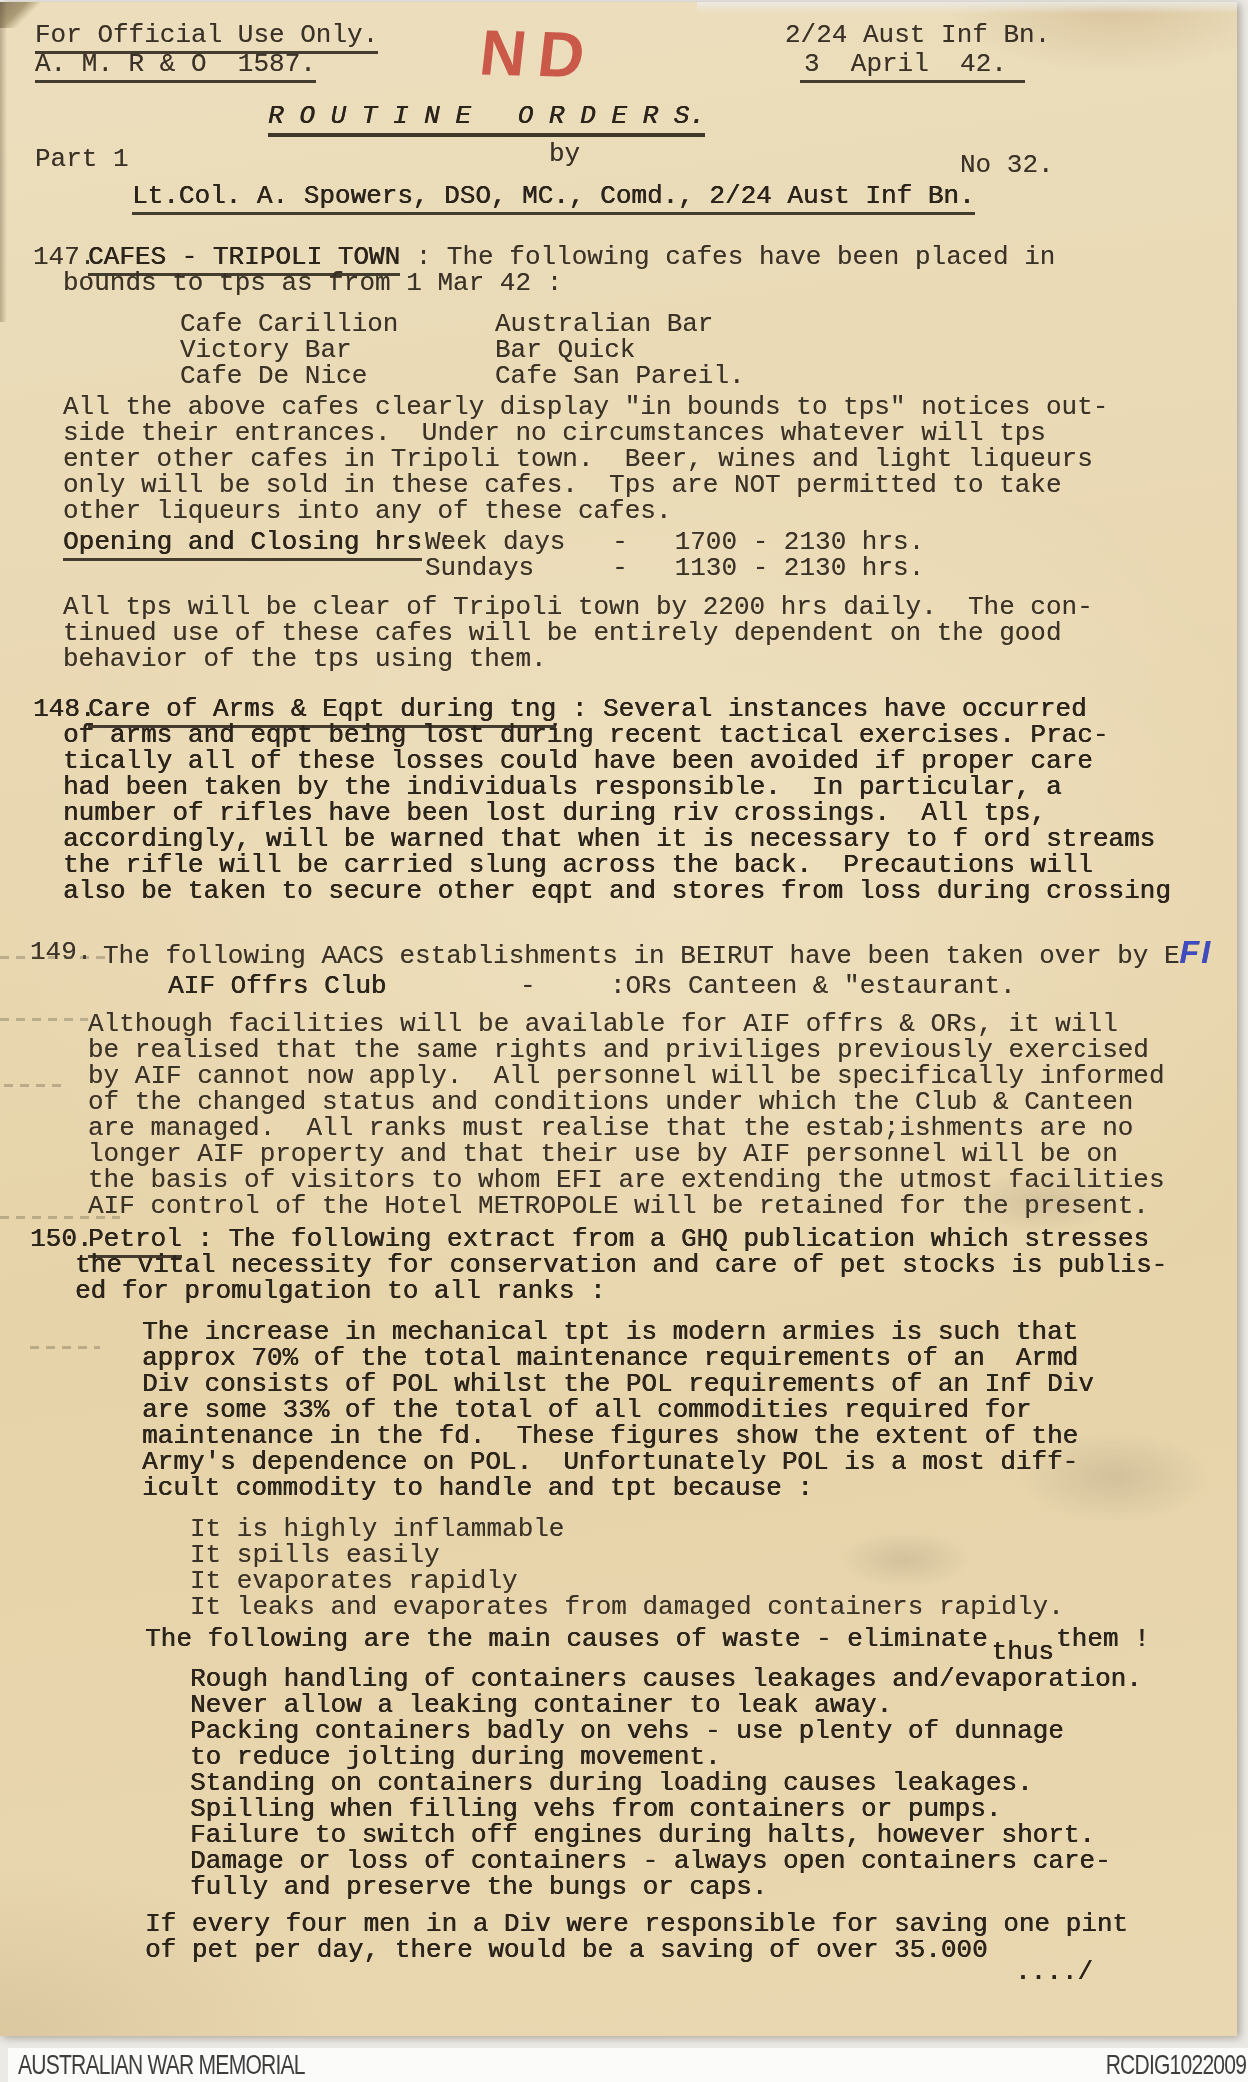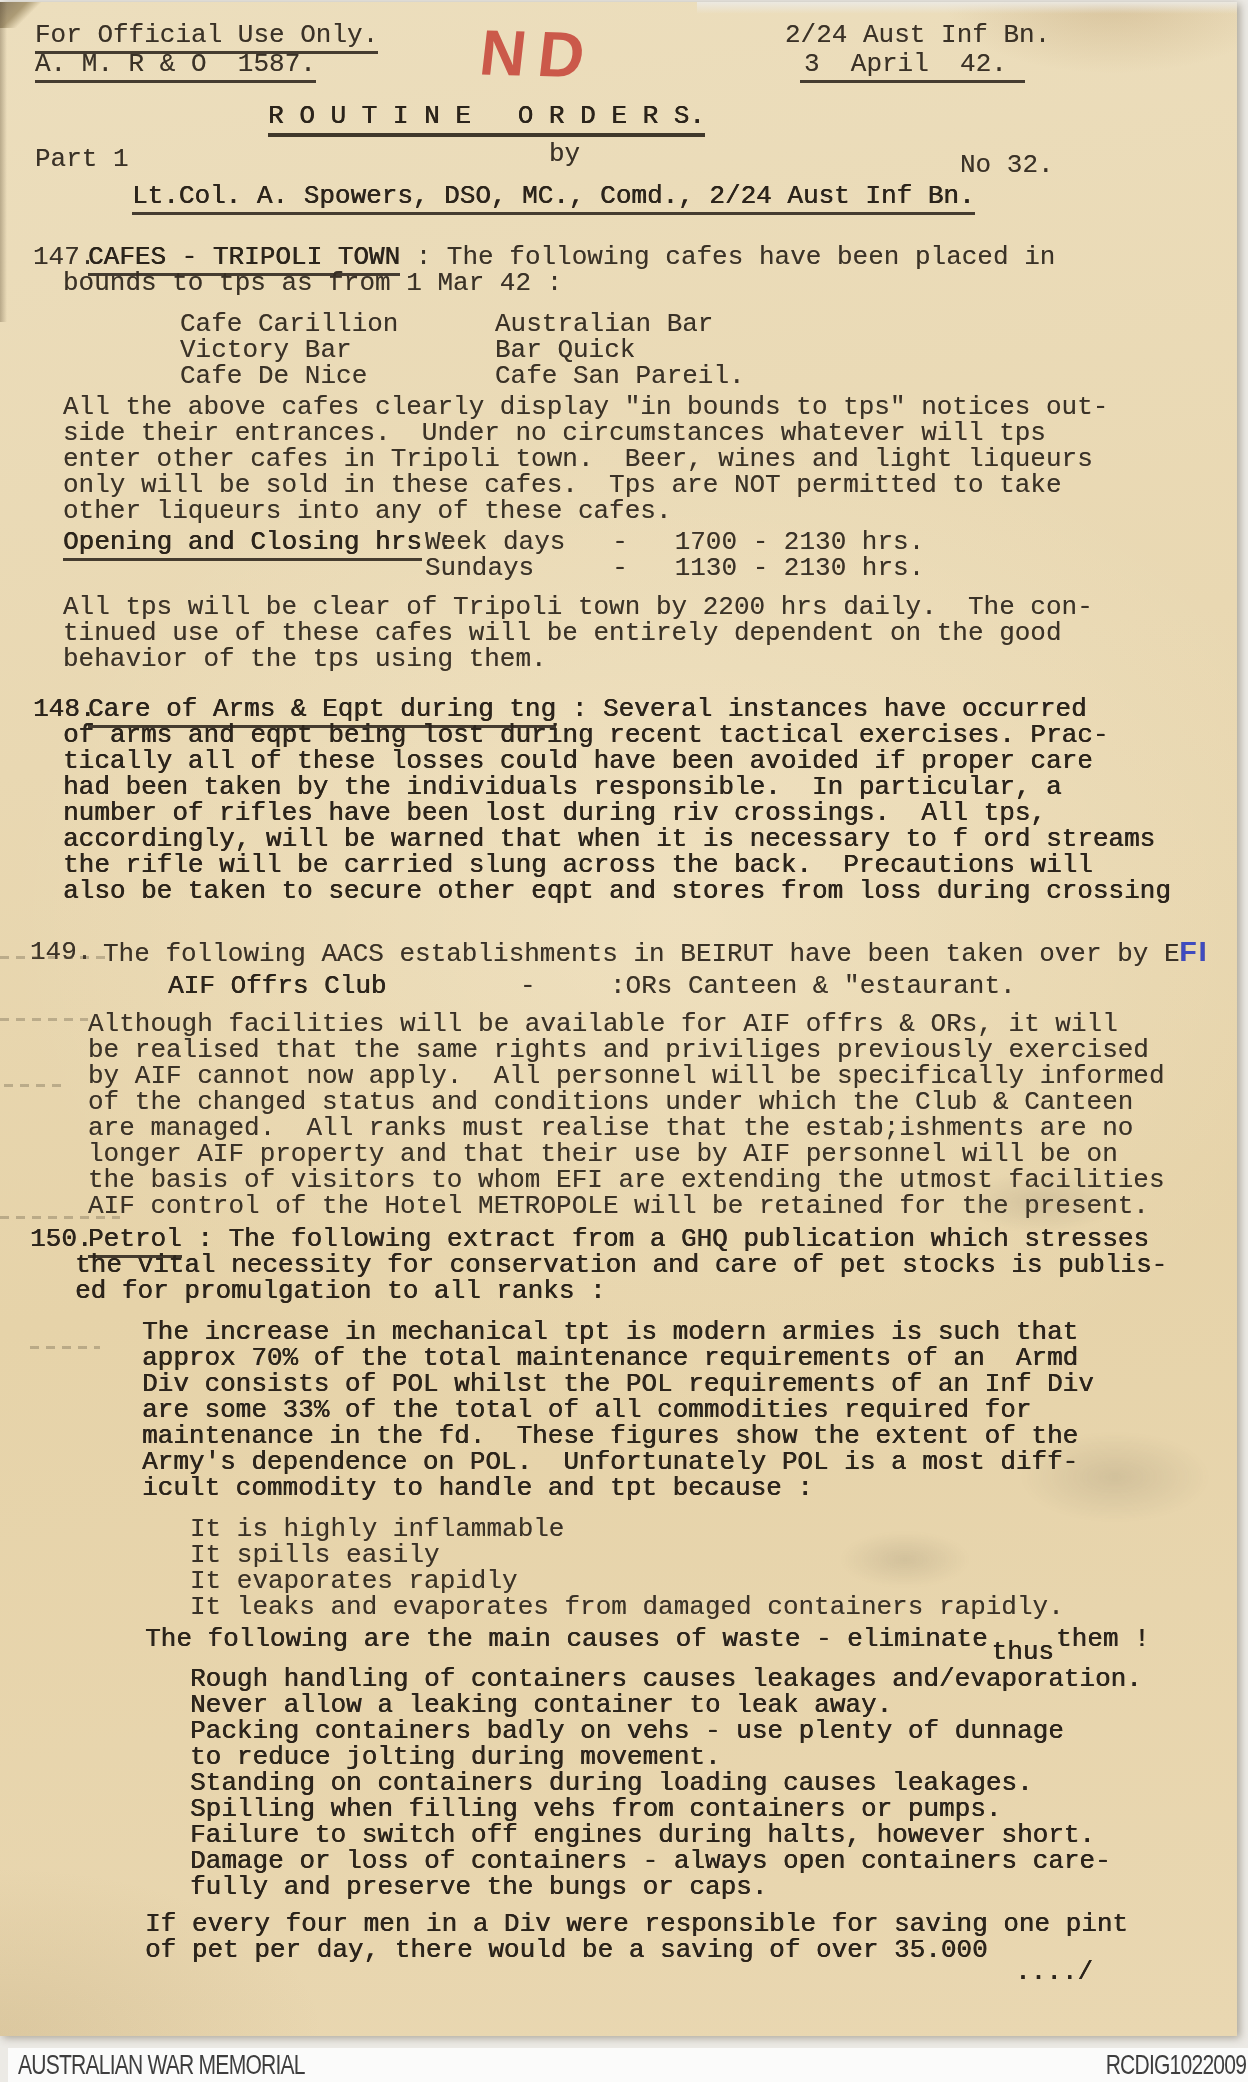--- a/index.html
+++ b/index.html
@@ -25,30 +25,30 @@
     background:linear-gradient(to bottom,rgba(236,234,229,.9),transparent 85%);}
   .tw{
     position:absolute;white-space:pre;
     font-family:"Liberation Mono", monospace;
     font-size:26px;line-height:26px;
     color:rgba(52,44,34,.93);
     text-shadow:0 0 .6px rgba(60,48,34,.55);
   }
   .heavy{text-shadow:.45px 0 0 currentColor,0 0 .6px rgba(50,40,28,.7);color:rgba(43,36,27,.95);}
   .u{border-bottom:3px solid rgba(45,38,28,.88);padding-bottom:1px;}
-  .u-thick{border-bottom:4px solid rgba(45,38,28,.9);padding-bottom:2px;}
+  .u-thick{border-bottom:4px solid rgba(45,38,28,.9);padding-bottom:2px;font-style:italic;}
   .nd{
     position:absolute;left:480px;top:20px;
     font-family:"Liberation Sans", sans-serif;font-weight:bold;
     font-size:64px;line-height:1;color:#c7473b;opacity:.88;
     letter-spacing:12px;transform:skewX(-5deg) rotate(1.5deg);
   }
   .hand-blue{
     font-family:"Liberation Sans", sans-serif;
-    font-weight:bold;font-size:28px;
+    font-style:italic;font-weight:bold;font-size:32px;
     color:#3f4bc0;letter-spacing:2px;
   }
   .thus{display:inline-block;transform:translateY(13px);margin:0 2px 0 4px;}
   .pencil{position:absolute;height:3px;opacity:.45;
     background:repeating-linear-gradient(90deg,rgba(90,80,60,.7) 0 9px,transparent 9px 16px);}
   .smudge{position:absolute;border-radius:50%;filter:blur(2px);
     background:radial-gradient(rgba(100,90,70,.16),transparent 70%);}
   .footer-bar{
     position:absolute;left:8px;bottom:0;width:100%;height:34px;
     background:#fbfbfa;display:flex;justify-content:space-between;align-items:center;

